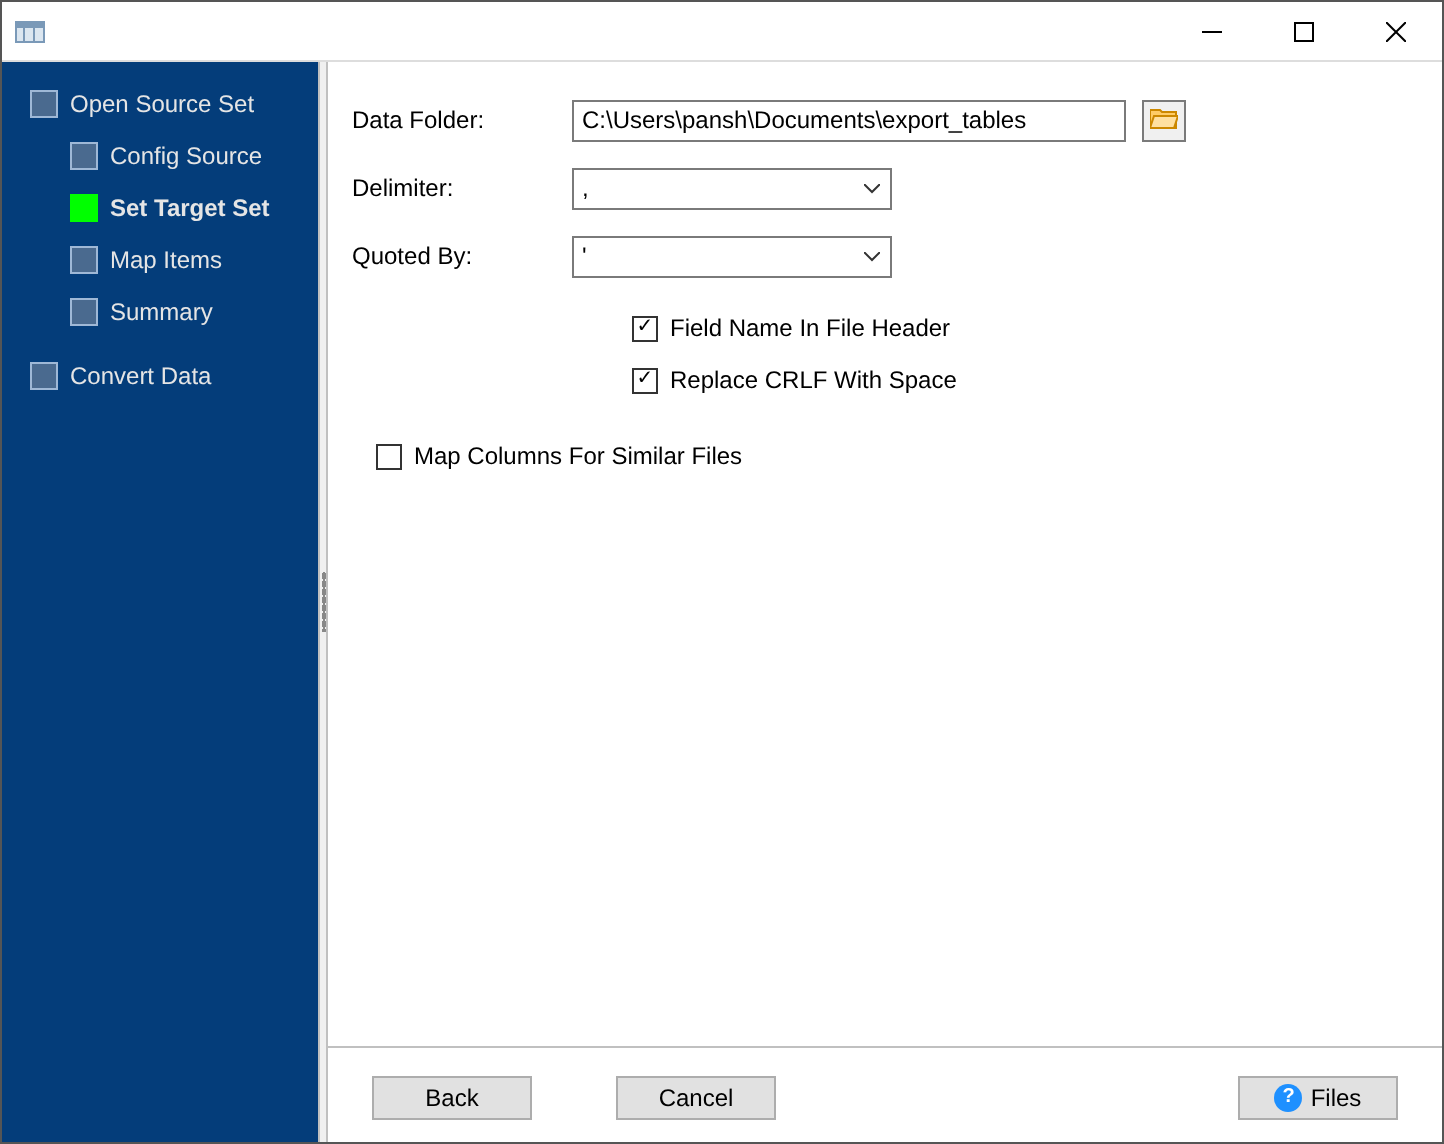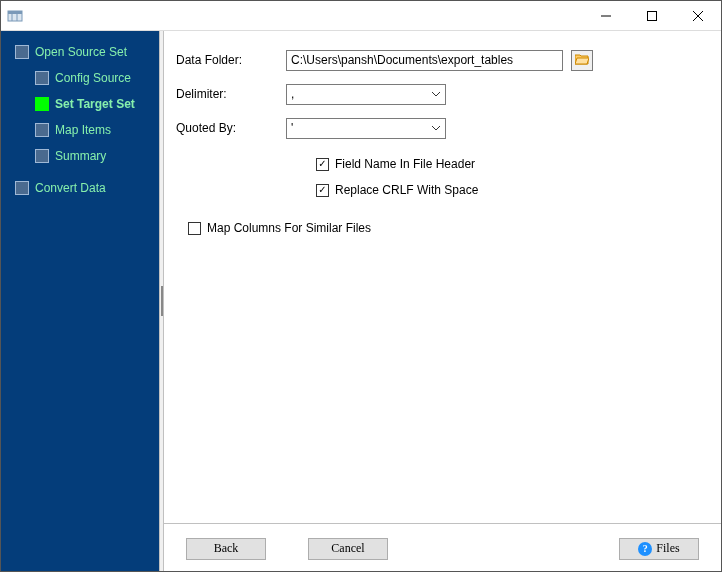--- a/index.html
+++ b/index.html
@@ -41,21 +41,21 @@
     cursor: default;
   }
   .body-row {
     flex: 1;
     display: flex;
     min-height: 0;
   }
   .sidebar {
     width: 158px;
     background: #043d7a;
-    color: #86efac;
+    color: #e5e5e5;
     padding-top: 8px;
     position: relative;
   }
   .side-item {
     display: flex;
     align-items: center;
     height: 26px;
     cursor: default;
   }
   .side-item .box {
@@ -187,21 +187,20 @@
   .btn {
     width: 80px;
     height: 22px;
     border: 1px solid #adadad;
     background: #e1e1e1;
     display: flex;
     align-items: center;
     justify-content: center;
     cursor: default;
     font-size: 12px;
-    font-family: Liberation Serif, serif;
   }
   .btn.primary {
     border: 2px solid #0078d7;
     height: 23px;
   }
   .help-icon {
     width: 14px;
     height: 14px;
     border-radius: 50%;
     background: #1e90ff;

